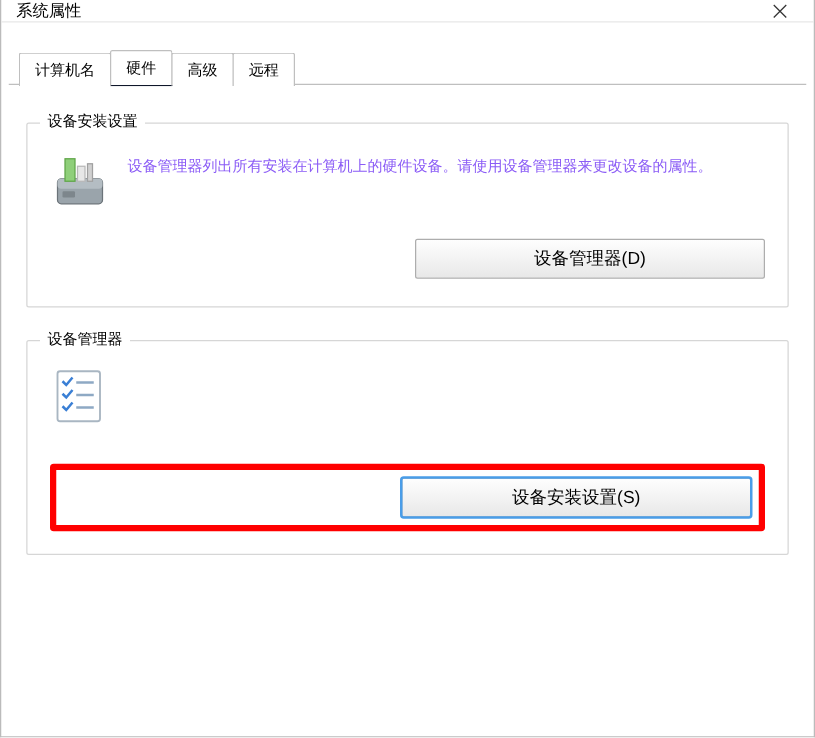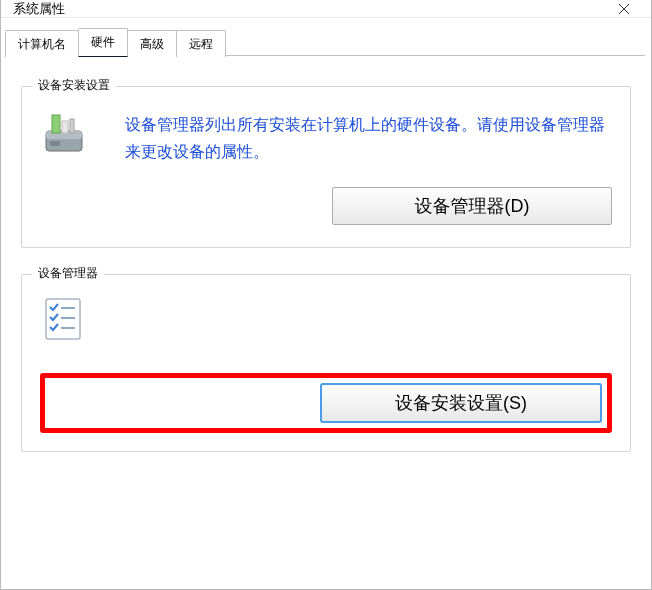--- a/index.html
+++ b/index.html
@@ -41,22 +41,22 @@
     .titlebar-close svg {
       width: 12px;
       height: 12px;
       stroke: #333;
       stroke-width: 1;
     }
     .tabs-row {
       display: flex;
       align-items: flex-start;
       height: 28px;
-      margin-top: 10px;
-      padding-left: 4px;
+      margin-top: 22px;
+      padding-left: 14px;
       position: relative;
     }
     .tabs-row::after {
       content: "";
       position: absolute;
       left: 6px;
       right: 6px;
       bottom: 0;
       height: 1px;
       background: #bfbfbf;
@@ -112,37 +112,36 @@
     }
     .group-icon {
       width: 48px;
       height: 48px;
       flex-shrink: 0;
       display: flex;
       align-items: center;
       justify-content: center;
     }
     .group-text {
-      font-size: 16px;
-      color: #1d4ed8;
+      font-size: 12px;
+      color: #8b5cf6;
       line-height: 1.7;
       padding-top: 2px;
-      margin-left: 23px;
     }
     .button-row {
       display: flex;
       justify-content: flex-end;
       margin-top: 22px;
     }
     .win-button {
       min-width: 280px;
       padding: 6px 20px;
       border: 1px solid #adadad;
       background: linear-gradient(#fefefe, #e8e8e8);
-      font-size: 18px;
+      font-size: 14px;
       font-family: inherit;
       cursor: pointer;
       border-radius: 2px;
     }
     .win-button.focus {
       outline: 2px solid #4a9de8;
       outline-offset: -1px;
     }
     .highlight-frame {
       border: 5px solid #ff0000;

